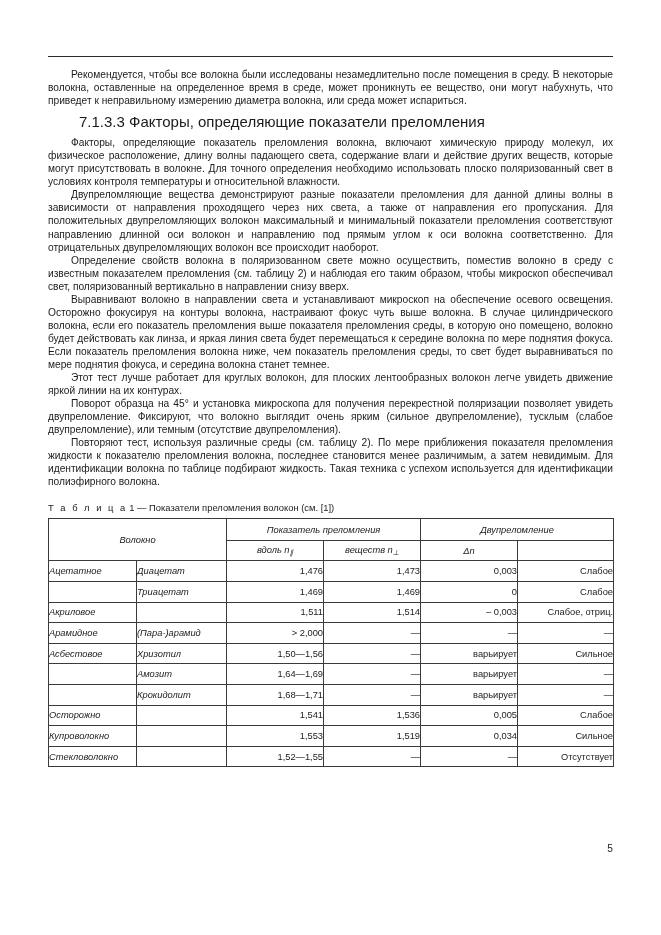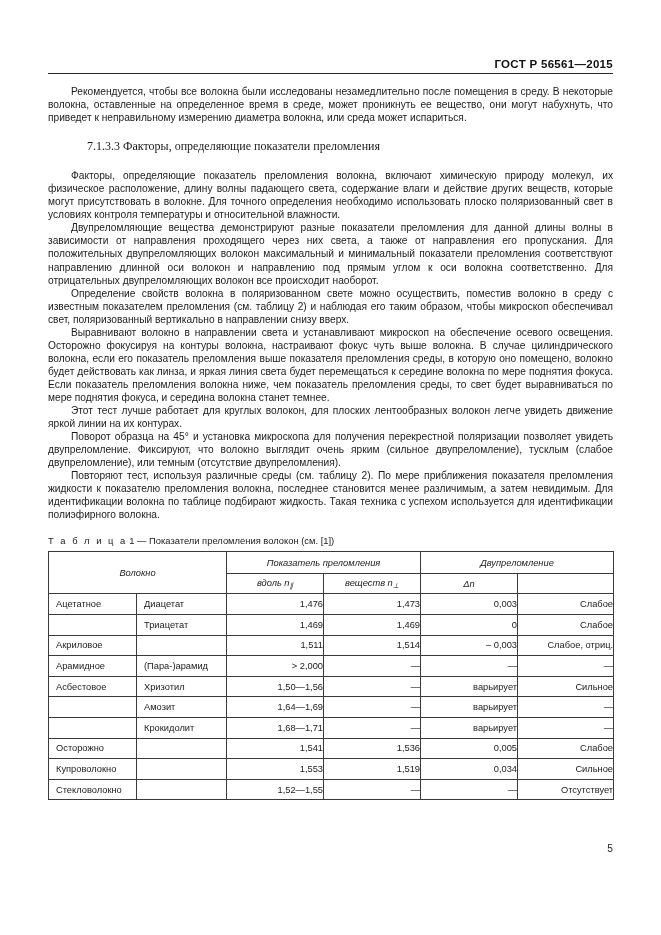--- a/index.html
+++ b/index.html
@@ -49,26 +49,25 @@
   .para {
     font-size: 10.2px;
     line-height: 13.05px;
     text-align: justify;
     text-indent: 23px;
     margin: 0;
     hyphens: auto;
     color: #1b1b1b;
   }
   .clause {
-    font-size: 12px;
+    font-size: 15px;
     line-height: 13.05px;
     text-indent: 23px;
-    margin: 16px;
-    color: #1b1b1b;
-    font-family: Liberation Serif, serif;
+    margin: 8px;
+    color: #1b1b1b;
   }
 
   
   .table-caption {
     font-size: 9.4px;
     margin: 0 0 5px 0;
     color: #1b1b1b;
     white-space: nowrap;
   }
   .table-caption .sp {
@@ -96,21 +95,21 @@
     text-align: center;
     font-style: italic;
   }
   table.fiber thead th.grouphead { height: 21px; }
   table.fiber tbody td {
     height: 19.6px;
     text-align: right;
   }
   table.fiber tbody td.left {
     text-align: left;
-    padding-left: 7px;
+    font-style: italic;
   }
   .topline  { border-top-width: 1.6px !important; }
   .botline  { border-bottom-width: 1.6px !important; }
   .leftline { border-left-width: 1.6px !important; }
   .rightline{ border-right-width: 1.6px !important; }
   .headbot  { border-bottom-width: 1.6px !important; }
   sub.sm {
     font-size: 7.2px;
     vertical-align: -0.28em;
     letter-spacing: 0;
@@ -126,21 +125,20 @@
     text-align: right;
   }
 </style>
 </head>
 <body>
 
 <div class="page">
 
   <div class="content">
 
-    <div class="doc-header">ГОСТ Р 56561—2015</div>
     <div class="header-rule"></div>
 
     <div id="body-block">
         <p class="para">Рекомендуется, чтобы все волокна были исследованы незамедлительно после помещения в среду. В некоторые волокна, оставленные на определенное время в среде, может проникнуть ее вещество, они могут набухнуть, что приведет к неправильному измерению диаметра волокна, или среда может испариться.</p>
         <p class="clause">7.1.3.3 Факторы, определяющие показатели преломления</p>
         <p class="para">Факторы, определяющие показатель преломления волокна, включают химическую природу молекул, их физическое расположение, длину волны падающего света, содержание влаги и действие других веществ, которые могут присутствовать в волокне. Для точного определения необходимо использовать плоско поляризованный свет в условиях контроля температуры и относительной влажности.</p>
         <p class="para">Двупреломляющие вещества демонстрируют разные показатели преломления для данной длины волны в зависимости от направления проходящего через них света, а также от направления его пропускания. Для положительных двупреломляющих волокон максимальный и минимальный показатели преломления соответствуют направлению длинной оси волокон и направлению под прямым углом к оси волокна соответственно. Для отрицательных двупреломляющих волокон все происходит наоборот.</p>
         <p class="para">Определение свойств волокна в поляризованном свете можно осуществить, поместив волокно в среду с известным показателем преломления (см. таблицу 2) и наблюдая его таким образом, чтобы микроскоп обеспечивал свет, поляризованный вертикально в направлении снизу вверх.</p>
         <p class="para">Выравнивают волокно в направлении света и устанавливают микроскоп на обеспечение осевого освещения. Осторожно фокусируя на контуры волокна, настраивают фокус чуть выше волокна. В случае цилиндрического волокна, если его показатель преломления выше показателя преломления среды, в которую оно помещено, волокно будет действовать как линза, и яркая линия света будет перемещаться к середине волокна по мере поднятия фокуса. Если показатель преломления волокна ниже, чем показатель преломления среды, то свет будет выравниваться по мере поднятия фокуса, и середина волокна станет темнее.</p>
         <p class="para">Этот тест лучше работает для круглых волокон, для плоских лентообразных волокон легче увидеть движение яркой линии на их контурах.</p>

